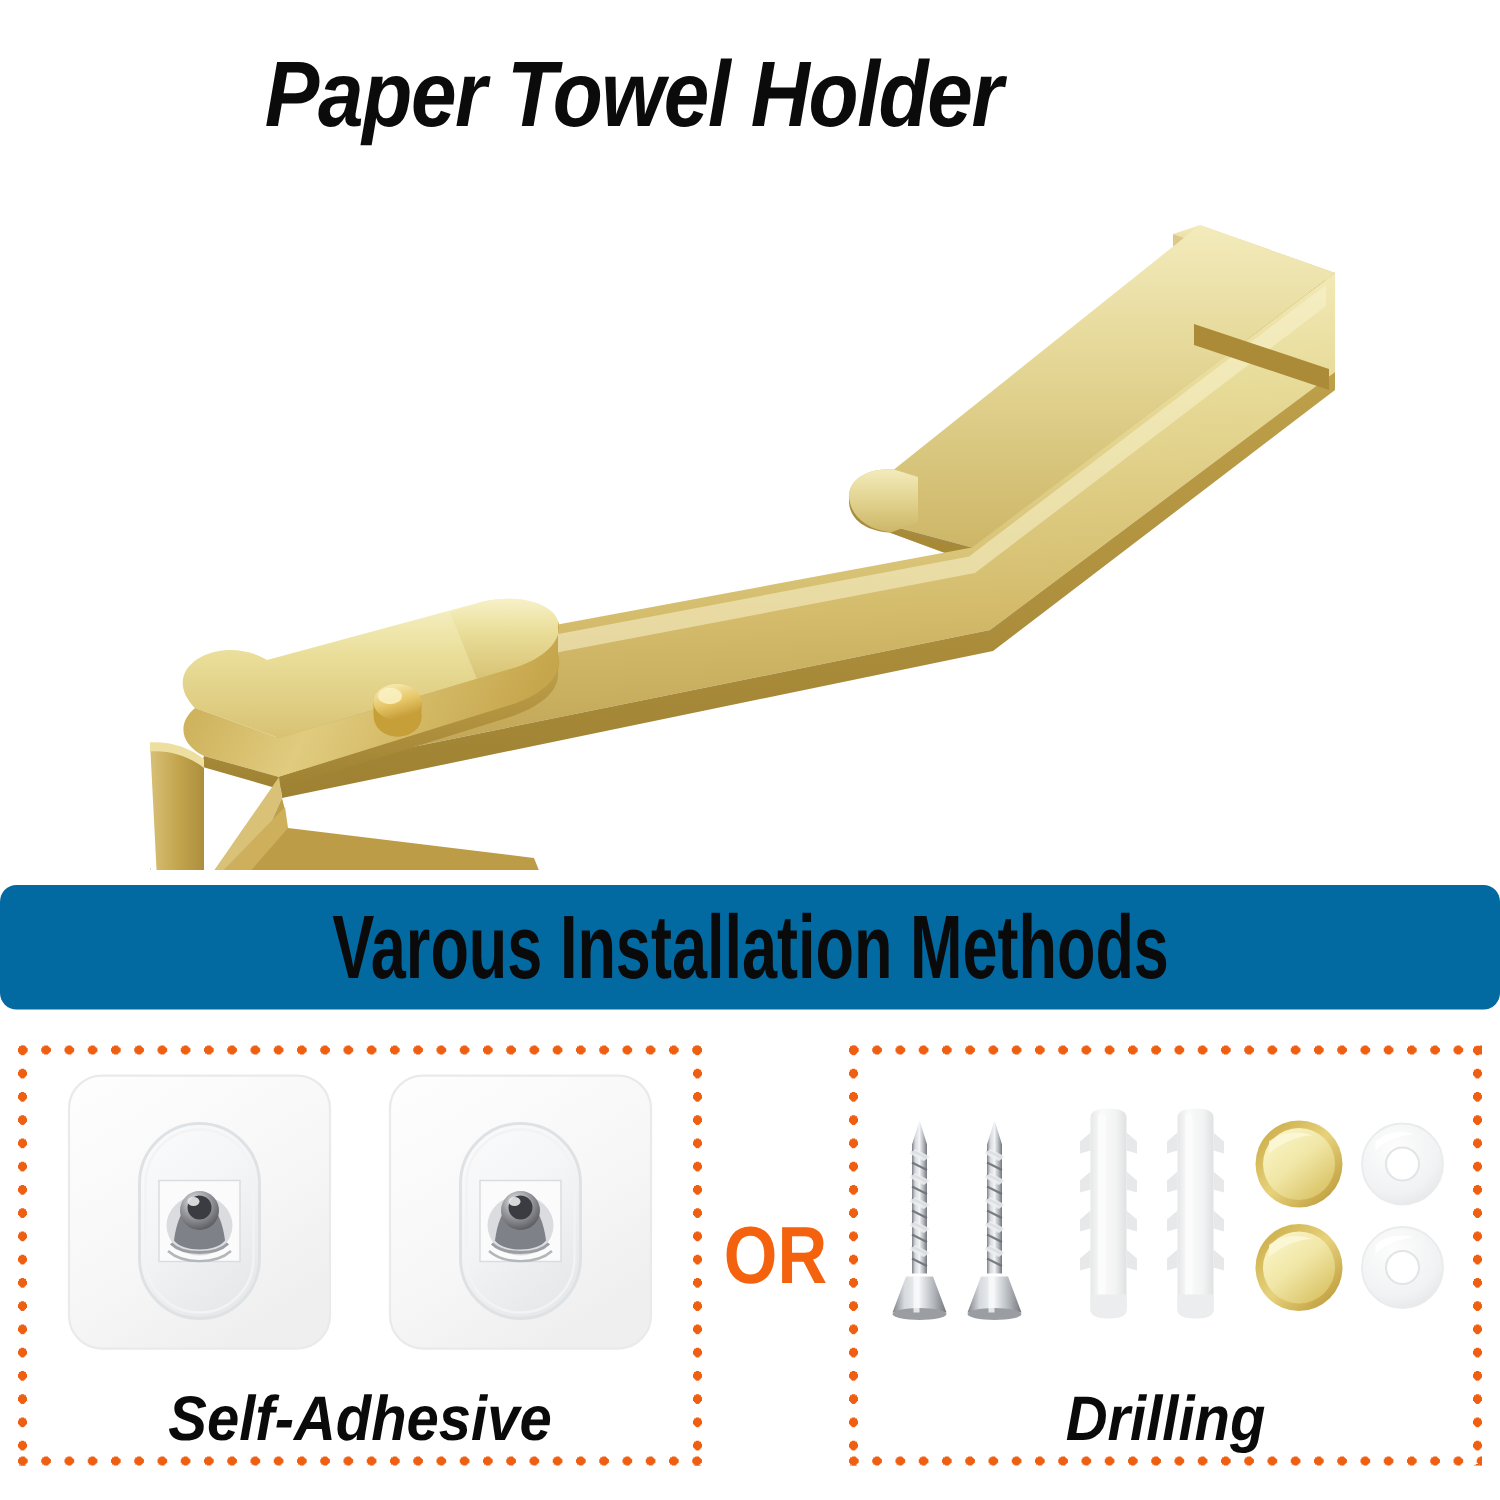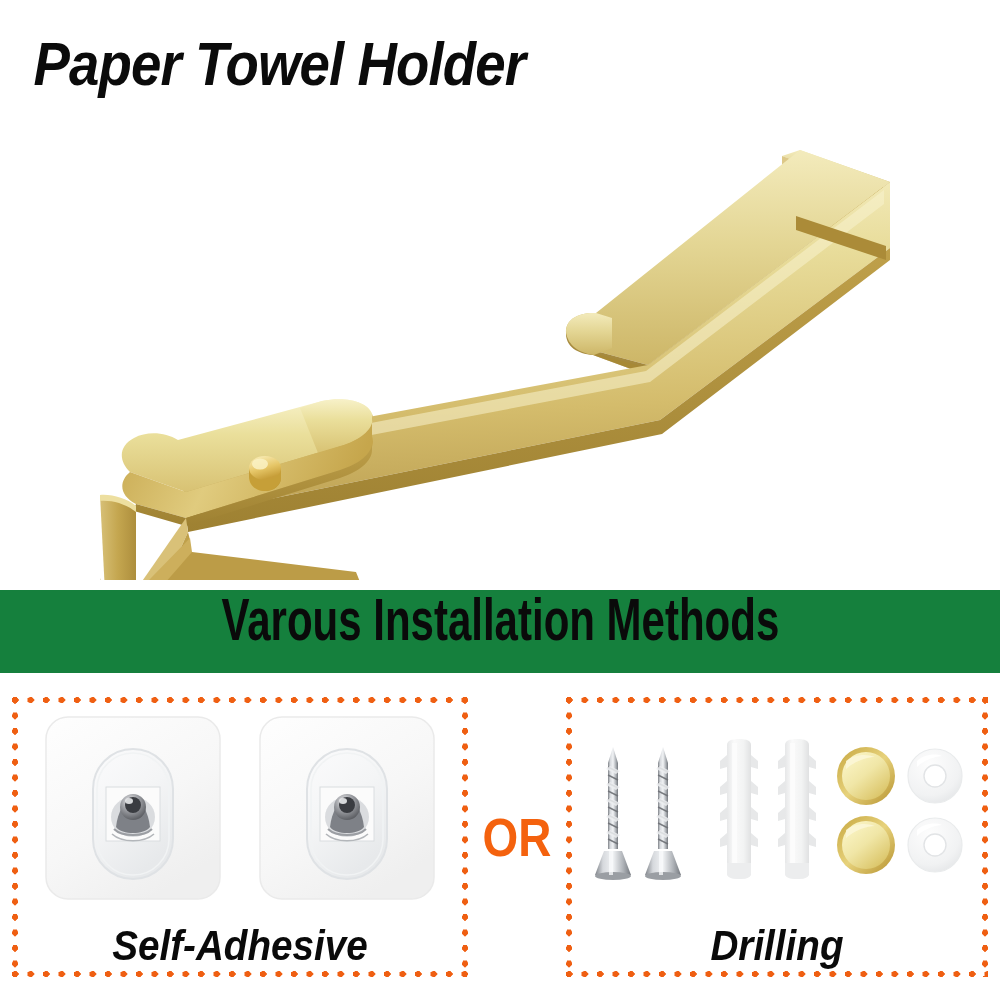--- a/index.html
+++ b/index.html
@@ -7,40 +7,40 @@
   body{
     width:1000px;height:1000px;
     font-family:"Liberation Sans", sans-serif;
     overflow:hidden;position:relative;
   }
   .page{position:absolute;inset:0;background:#fff;}
 
   
   .title-area{
     position:absolute;left:0;top:24px;width:844px;height:80px;
-    display:flex;align-items:center;
+    display:flex;align-items:center;justify-content:center;
   }
   .title-text{
     font-family:"Liberation Sans", sans-serif;
     font-weight:bold;font-style:italic;
     font-size:62px;line-height:1;color:#0b0b0b;
     letter-spacing:-1px;
     transform:scaleX(.88);transform-origin:center;
     white-space:nowrap;
   }
 
   
   .hero{position:absolute;left:0;top:120px;width:1000px;height:460px;}
   .hero svg{display:block;width:1000px;height:460px;}
 
   
   .banner{
     position:absolute;left:0;top:590px;width:1000px;height:83px;
-    background:#15803d;
-    display:flex;align-items:flex-start;justify-content:center;
+    background:#0369a1;
+    display:flex;align-items:center;justify-content:center;border-radius:11px;
   }
   .banner-text{
     font-family:"Liberation Sans", sans-serif;
     font-weight:bold;font-size:60px;line-height:1;color:#0a0a0a;
     transform:scaleX(.70);transform-origin:center;
     white-space:nowrap;letter-spacing:0px;
   }
 
   
   .methods{position:absolute;left:0;top:673px;width:855px;height:327px;}

